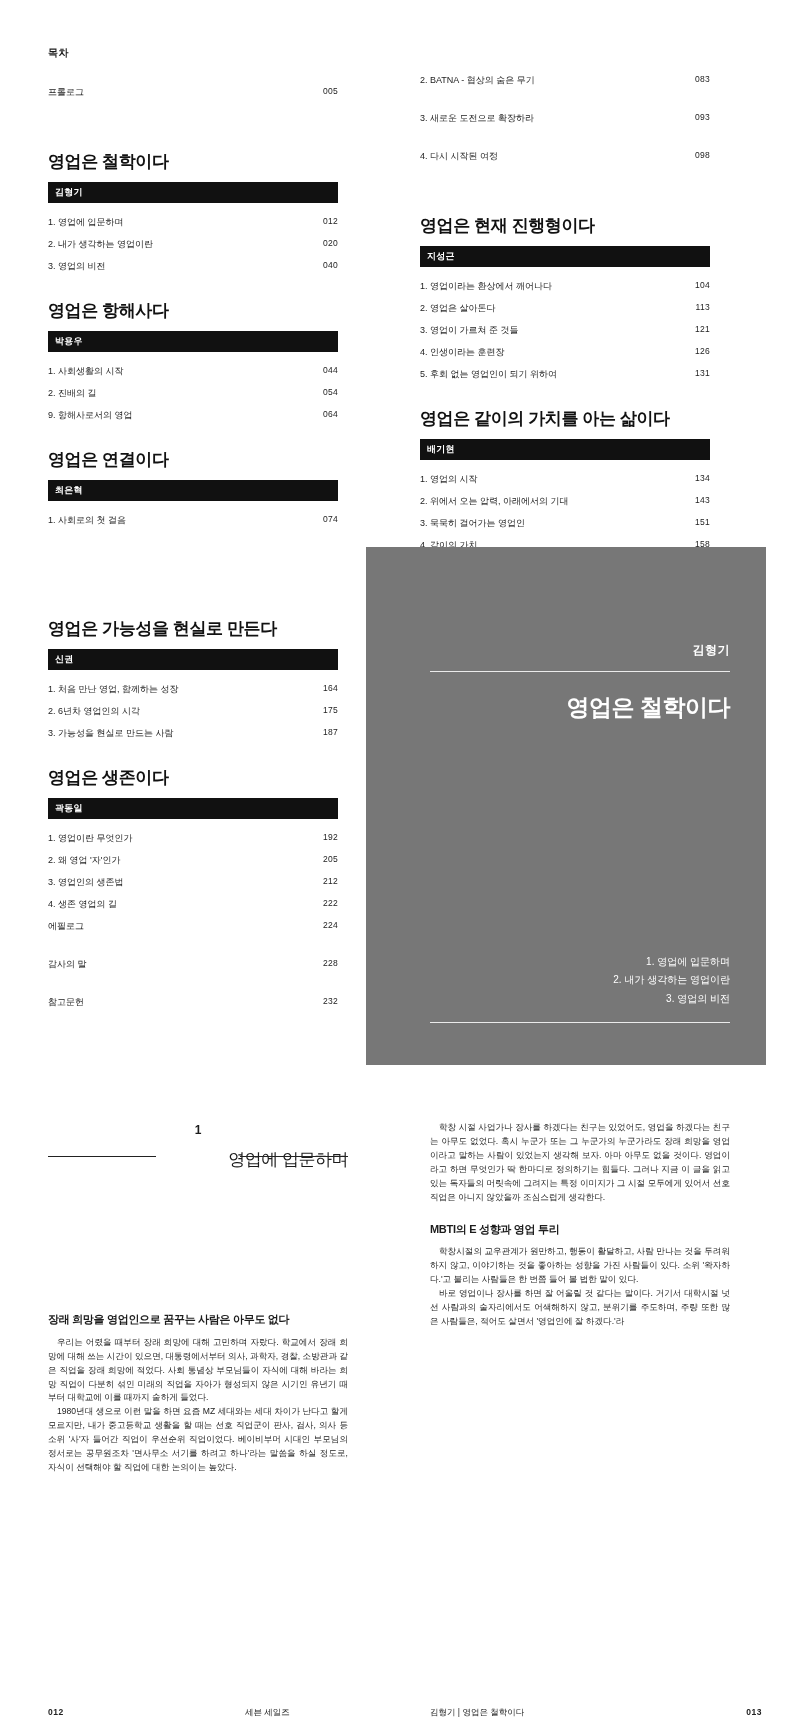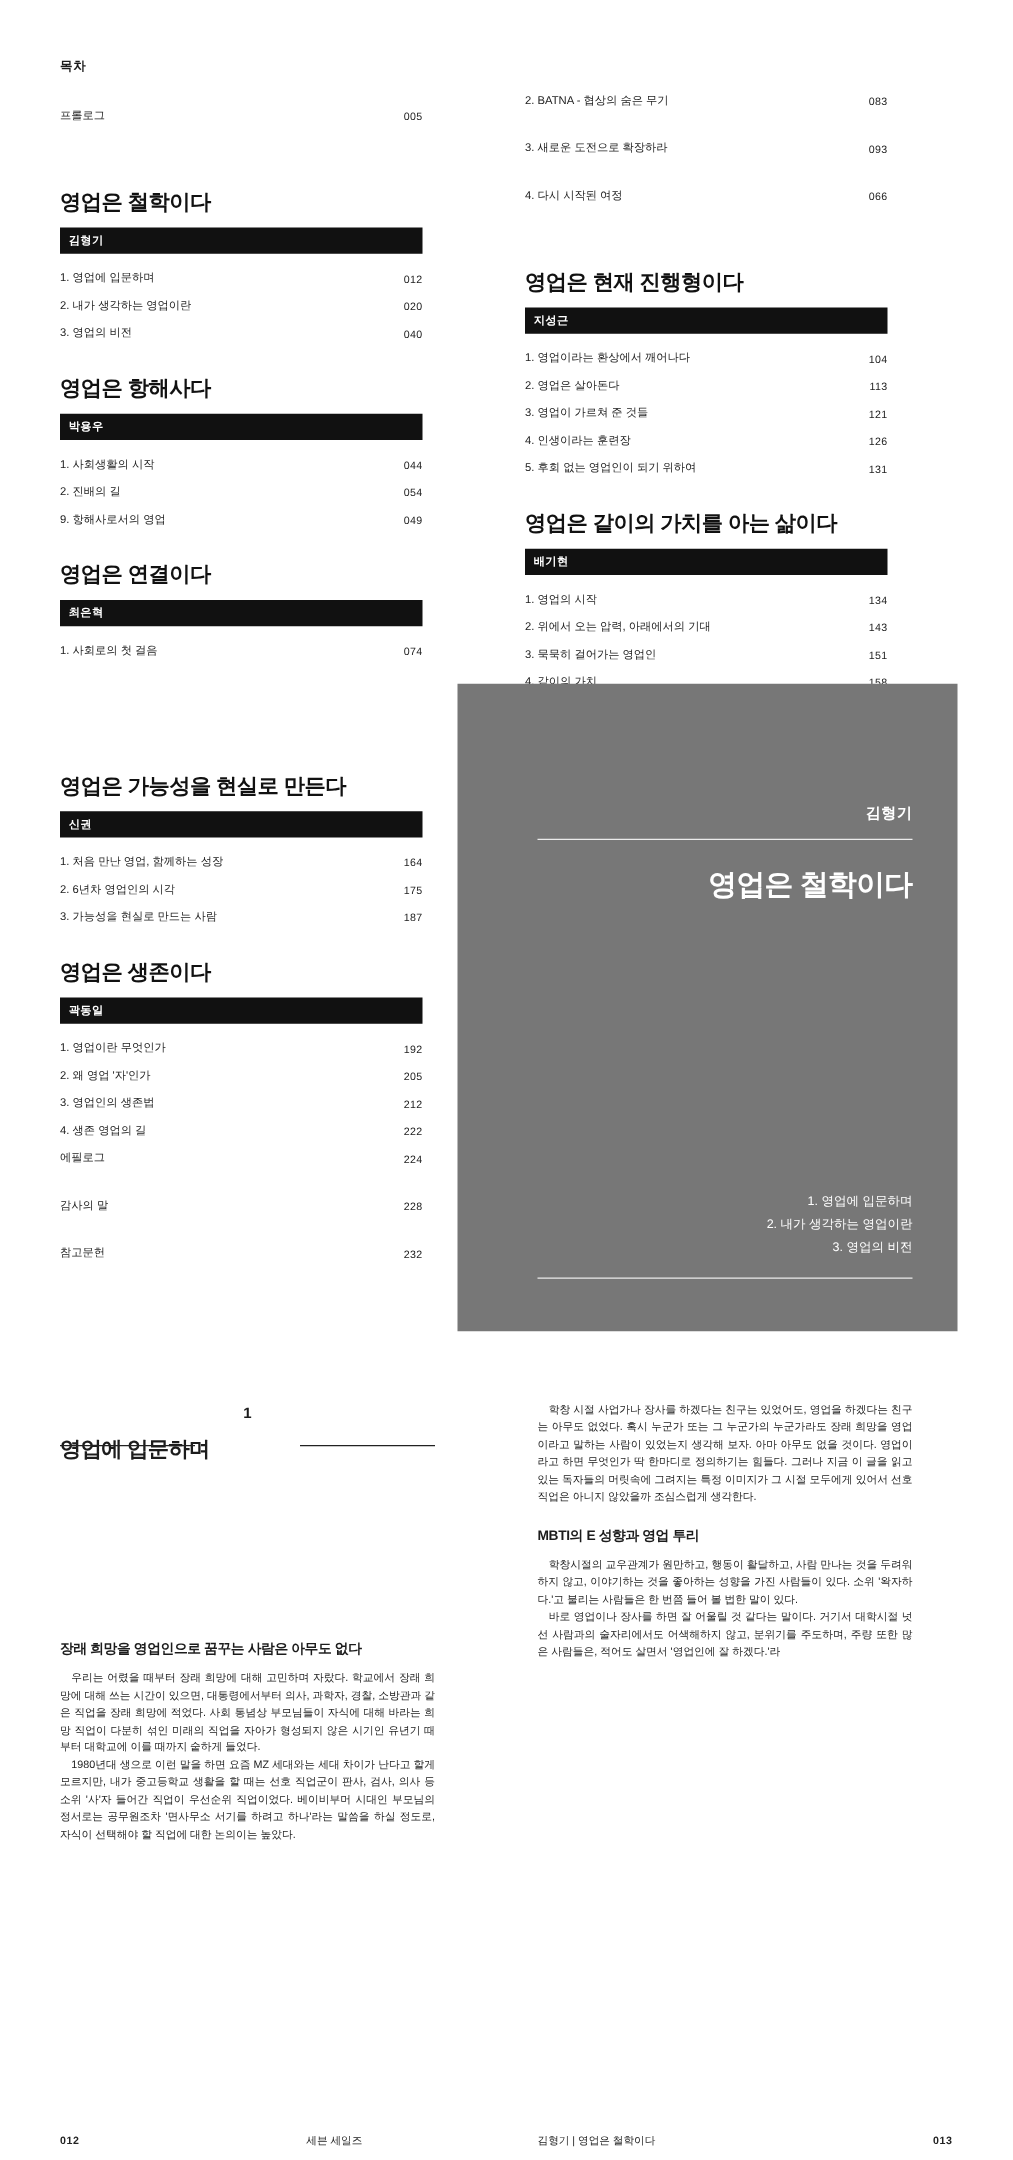--- a/index.html
+++ b/index.html
@@ -32,21 +32,21 @@
 
   .toc-head {
     font-size: 10px;
     font-weight: bold;
     letter-spacing: 0.5px;
     margin: 46px 0 0 0;
   }
 
   .toc-line {
     display: flex;
-    align-items: center;
+    align-items: flex-start;
     font-size: 9px;
     margin: 0 0 9px 0;
     color: #222;
     gap: 36px;
   }
   .toc-line .t { flex: 0 0 auto; }
   .toc-line .fill { flex: 1 1 auto; }
   .toc-line .pg { flex: 0 0 auto; font-size: 8.5px; letter-spacing: .3px; }
 
   .sec-title {
@@ -145,23 +145,23 @@
   .bcol.left { left: 48px; }
   .bcol.right { left: 430px; }
 
   .chap-num {
     text-align: center;
     font-size: 12px;
     font-weight: bold;
     margin-bottom: 6px;
   }
   .chap-name {
-    text-align: left;
+    text-align: right;
     font-size: 17px;
-    font-weight: bold;
+    font-weight: normal;
     letter-spacing: -0.5px;
     margin-bottom: 4px;
   }
   .chap-rule-wrap {
     position: relative;
     height: 1px;
     margin: -22px 0 26px 0;
   }
   .chap-rule-wrap .r {
     position: absolute;
@@ -237,21 +237,21 @@
           <span class="pg">044</span>
         </div>
         <div class="toc-line">
           <span class="t">2. 진배의 길</span>
           <span class="fill"></span>
           <span class="pg">054</span>
         </div>
         <div class="toc-line">
           <span class="t">9. 항해사로서의 영업</span>
           <span class="fill"></span>
-          <span class="pg">049</span>
+          <span class="pg">064</span>
         </div>
         <div class="sec-title">영업은 연결이다</div>
         <div class="author-bar">최은혁</div>
         <div class="toc-line">
           <span class="t">1. 사회로의 첫 걸음</span>
           <span class="fill"></span>
           <span class="pg">074</span>
         </div>
       </div>
   </div>
@@ -266,21 +266,21 @@
         <div class="toc-gap"></div>
         <div class="toc-line">
           <span class="t">3. 새로운 도전으로 확장하라</span>
           <span class="fill"></span>
           <span class="pg">093</span>
         </div>
         <div class="toc-gap"></div>
         <div class="toc-line">
           <span class="t">4. 다시 시작된 여정</span>
           <span class="fill"></span>
-          <span class="pg">066</span>
+          <span class="pg">098</span>
         </div>
         <div class="toc-gap"></div>
         <div class="sec-title">영업은 현재 진행형이다</div>
         <div class="author-bar">지성근</div>
         <div class="toc-line">
           <span class="t">1. 영업이라는 환상에서 깨어나다</span>
           <span class="fill"></span>
           <span class="pg">104</span>
         </div>
         <div class="toc-line">

